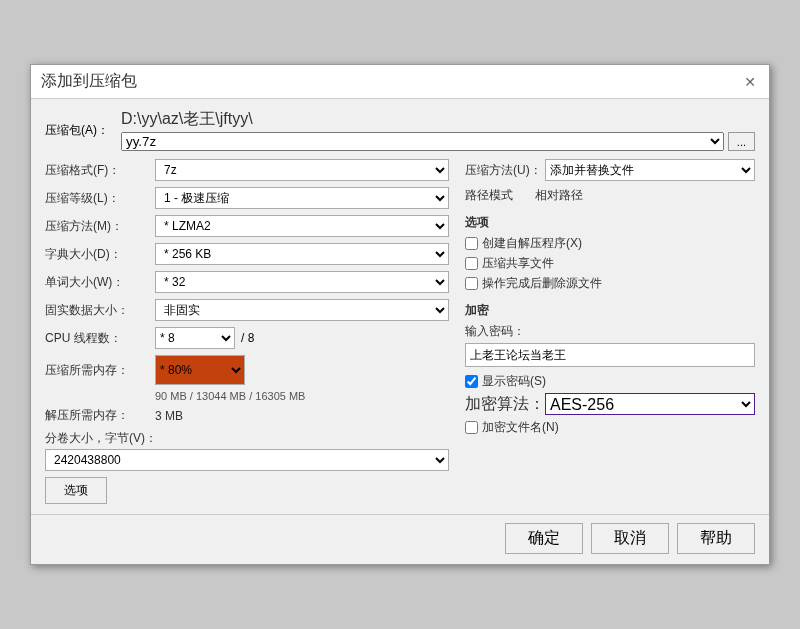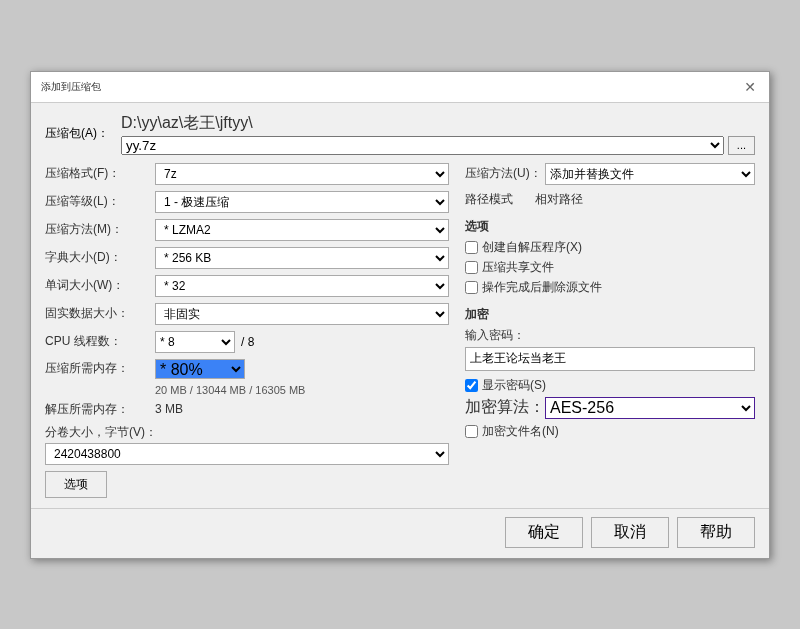--- a/index.html
+++ b/index.html
@@ -23,21 +23,21 @@
     }
     .title-bar {
       background: #fff;
       border-bottom: 1px solid #ccc;
       padding: 6px 10px;
       display: flex;
       align-items: center;
       justify-content: space-between;
     }
     .title-bar-text {
-      font-size: 10px;
+      font-size: 16px;
       color: #333;
     }
     .title-bar-close {
       width: 18px;
       height: 18px;
       display: flex;
       align-items: center;
       justify-content: center;
       cursor: pointer;
       font-size: 14px;
@@ -141,24 +141,24 @@
       align-items: center;
       margin-bottom: 4px;
     }
     .mem-row-label {
       min-width: 110px;
       font-size: 12px;
       color: #333;
     }
     .mem-row select {
       width: 90px;
-      height: 20px;
-      border: 1px solid #aaa;
-      background: #3b82f6;
-      font-size: 16px;
+      height: 30px;
+      border: 1px solid #aaa;
+      background: #c2410c;
+      font-size: 12px;
     }
 
     .decomp-row {
       display: flex;
       align-items: center;
       margin-bottom: 6px;
     }
     .decomp-row .lbl {
       min-width: 110px;
       font-size: 12px;
@@ -412,21 +412,21 @@
           <span>/ 8</span>
         </div>
 
         <div class="mem-row">
           <span class="mem-row-label">压缩所需内存：</span>
           <select>
             <option>* 80%</option>
           </select>
         </div>
         <div style="margin-bottom:4px;margin-left:110px;">
-          <span class="compress-mem-label">20 MB / 13044 MB / 16305 MB</span>
+          <span class="compress-mem-label">90 MB / 13044 MB / 16305 MB</span>
         </div>
 
         <div class="decomp-row">
           <span class="lbl">解压所需内存：</span>
           <span class="val">3 MB</span>
         </div>
 
         <div class="vol-row">
           <label>分卷大小，字节(V)：</label>
           <select>

